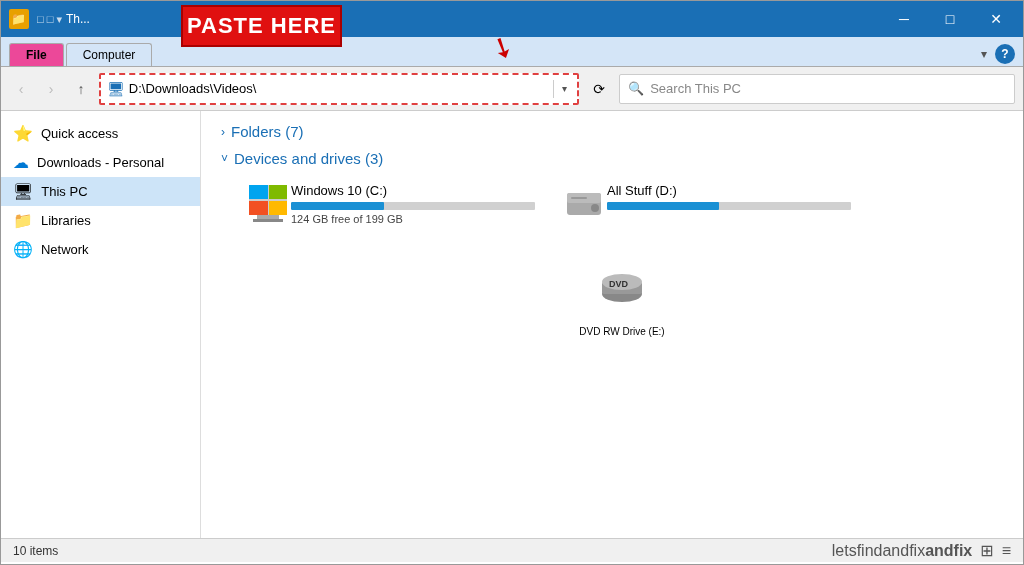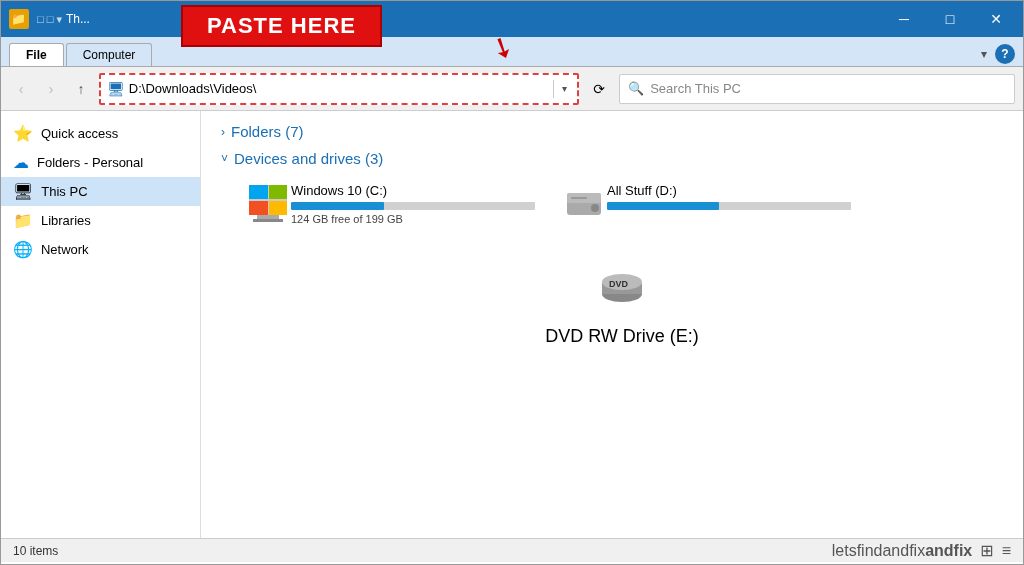--- a/index.html
+++ b/index.html
@@ -43,21 +43,21 @@
 
     
     .paste-banner {
       position: absolute;
       top: 4px;
       left: 180px;
       background: #e01010;
       color: #fff;
       font-size: 22px;
       font-weight: 900;
-      padding: 6px 24px;
+      padding: 6px 4px;
       z-index: 100;
       border: 2px solid #a00;
       letter-spacing: 1px;
     }
 
     
     .tab-bar {
       background: #d4e5f7;
       height: 30px;
       display: flex;
@@ -69,21 +69,21 @@
       padding: 4px 16px;
       font-size: 12px;
       cursor: pointer;
       background: #d4e5f7;
       border: 1px solid #aaa;
       border-bottom: none;
       margin-right: 2px;
       border-radius: 3px 3px 0 0;
     }
     .tab.active {
-      background: #ffffff;
+      background: #ec4899;
       font-weight: 600;
     }
     .tab-bar-right {
       margin-left: auto;
       display: flex; align-items: center; gap: 8px; padding-bottom: 2px;
     }
     .tab-chevron { font-size: 12px; color: #555; cursor: pointer; }
     .help-btn {
       width: 20px; height: 20px;
       background: #1a6fb5;
@@ -229,21 +229,21 @@
     .dvd-item {
       display: flex;
       align-items: center;
       gap: 10px;
       margin-left: 20px;
       cursor: pointer;
       padding: 6px;
       border-radius: 2px;
       flex-direction: column;
     }
-    .dvd-name { font-size: 18px; color: #000; }
+    .dvd-name { font-size: 10px; color: #000; }
 
     
     .status-bar {
       height: 24px;
       background: #f0f0f0;
       border-top: 1px solid #ccc;
       display: flex;
       align-items: center;
       padding: 0 12px;
       font-size: 12px;
@@ -314,21 +314,21 @@
 
   <div class="main-layout">
 
     <div class="sidebar">
       <div class="sidebar-item">
         <span class="sidebar-icon">⭐</span>
         <span class="sidebar-label">Quick access</span>
       </div>
       <div class="sidebar-item">
         <span class="sidebar-icon" style="color:#0078d4;">☁</span>
-        <span class="sidebar-label">Folders - Personal</span>
+        <span class="sidebar-label">Downloads - Personal</span>
       </div>
       <div class="sidebar-item active">
         <span class="sidebar-icon">🖥</span>
         <span class="sidebar-label">This PC</span>
       </div>
       <div class="sidebar-item">
         <span class="sidebar-icon" style="color:#f0a000;">📁</span>
         <span class="sidebar-label">Libraries</span>
       </div>
       <div class="sidebar-item">

